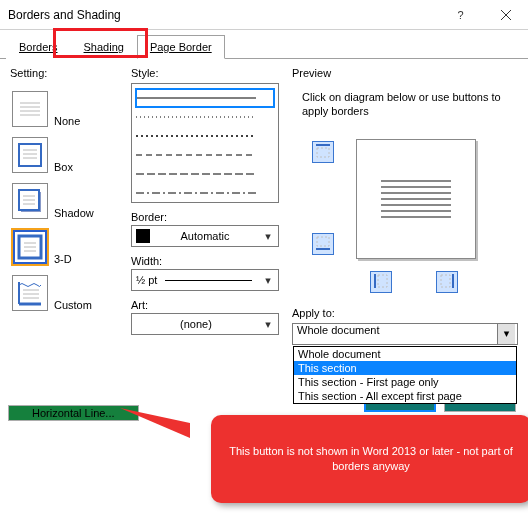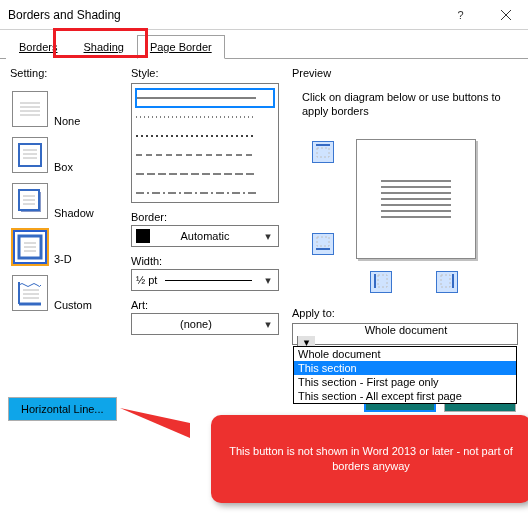--- a/index.html
+++ b/index.html
@@ -32,27 +32,27 @@
   .width-line { flex: 1; border-top: 1px solid #000; margin: 0 4px; }
   .preview-text { font-size: 11px; margin: 11px 10px 10px 10px; line-height: 1.3; }
   .preview-area { position: relative; height: 140px; }
   .page-thumb { position: absolute; left: 64px; top: 10px; width: 120px; height: 120px; border: 1px solid #888; background: #fff; box-shadow: 2px 2px 0 #c0c0c0; display:flex; align-items:center; justify-content:center; }
   .page-thumb .lines { width: 70px; }
   .page-thumb .lines div { height: 2px; background: #888; margin: 4px 0; }
   .border-btn { position: absolute; width: 22px; height: 22px; border: 1px solid #888; background: #fff; cursor: pointer; }
   .border-btn.on { background: #cfe3ff; border: 1px solid #3a76d0; }
   .border-btn svg { display:block; margin:auto; }
   .apply-row { margin-top: 8px; }
-  .apply-combo { position: relative; border: 1px solid #7a7a7a; height: 22px; display: flex; align-items: center; padding: 0 2px 0 4px; background:#fff;flex-direction:column; }
+  .apply-combo { position: relative; border: 1px solid #7a7a7a; height: 22px; display: flex; align-items: flex-start; padding: 0 2px 0 4px; background:#fff; }
   .apply-combo .dd { width: 18px; text-align: center; background: #e1e1e1; border-left: 1px solid #7a7a7a; align-self: stretch; display:flex; align-items:center; justify-content:center; }
   .apply-combo .cval { flex:1; }
   .dropdown-list { position: absolute; left: 0; top: 22px; right: 0; border: 1px solid #000; background: #fff; z-index: 10; }
   .dropdown-list .dopt { padding: 1px 4px; cursor: pointer; }
   .dropdown-list .dopt.sel { background: #0a84ff; color: #fff; }
-  .hline-btn { position: absolute; left: 8px; bottom: 92px; height: 24px; padding: 0 12px; border: 1px solid #adadad; background: #0ea5e9; cursor: pointer; }
+  .hline-btn { position: absolute; left: 8px; bottom: 92px; height: 16px; padding: 0 23px; border: 1px solid #adadad; background: #15803d; cursor: pointer; }
   .dlg-btns { position: absolute; right: 12px; top: 388px; display: flex; gap: 8px; z-index:2; }
   .dlg-btn { width: 72px; height: 24px; border: 1px solid #adadad; background: #0f766e; display:flex; align-items:center; justify-content:center; cursor:pointer; }
   .dlg-btn.primary { border: 2px solid #0a84ff; }
   .callout { position: absolute; left: 180px; top: 415px; width: 320px; height: 88px; background: #ed312f; border-radius: 10px; color: #fff; font-size: 16px; display:flex; align-items:center; justify-content:center; text-align:center; padding: 8px 18px; line-height:1.35; box-shadow: 3px 3px 6px rgba(0,0,0,0.35); margin-left: 31px; }
 </style>
 </head>
 <body>
 
 <div class="window">
 

